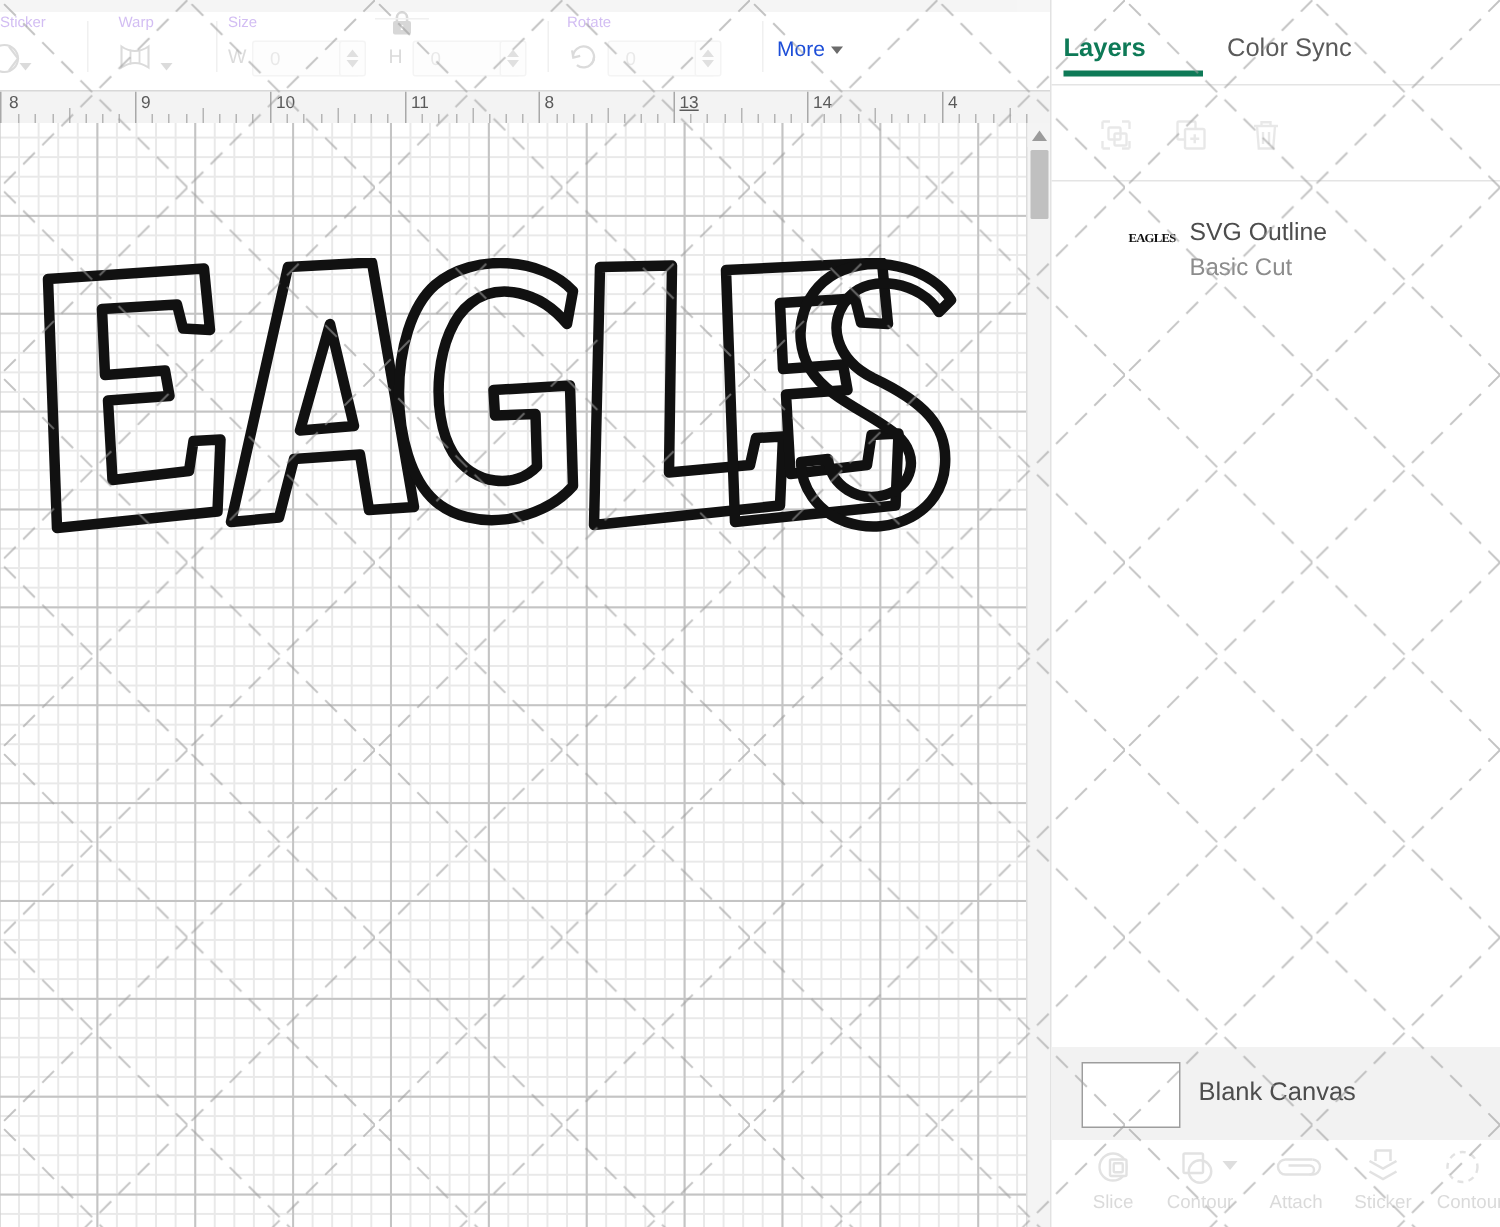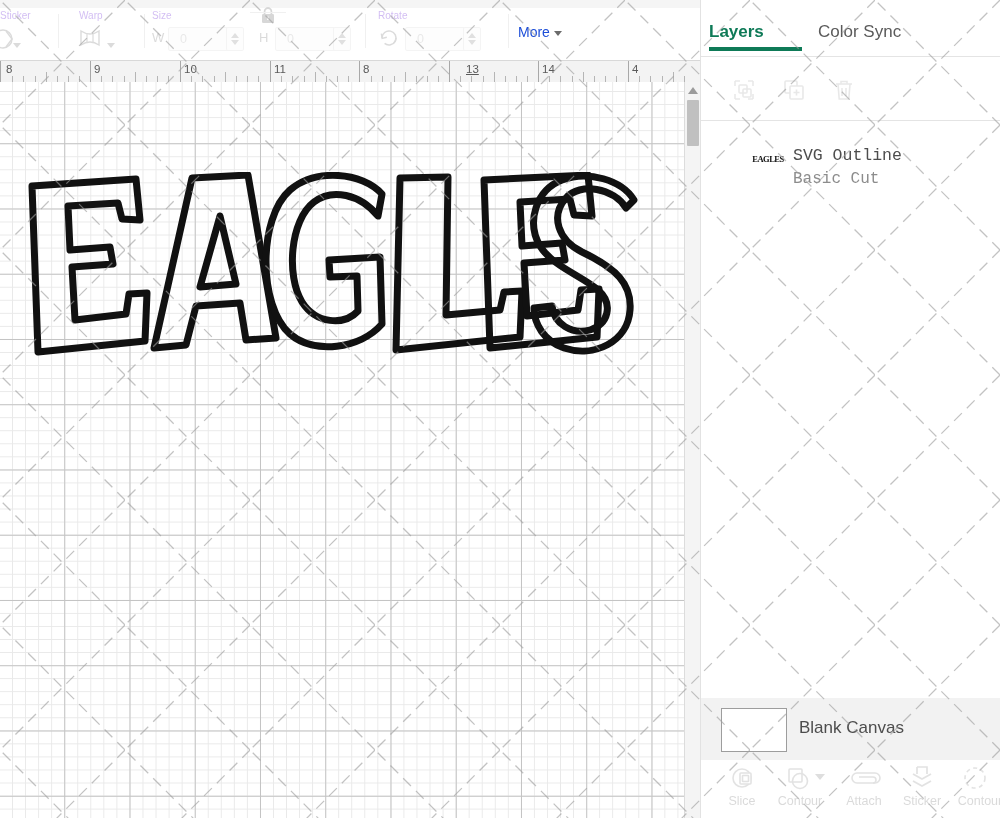--- a/index.html
+++ b/index.html
@@ -258,21 +258,21 @@
     <div class="ruler-major" style="left:359px;"></div>
     <div class="ruler-major" style="left:449px;"></div>
     <div class="ruler-major" style="left:538px;"></div>
     <div class="ruler-major" style="left:628px;"></div>
 
     <div class="ruler-num" style="left:6px;">8</div>
     <div class="ruler-num" style="left:94px;">9</div>
     <div class="ruler-num" style="left:184px;">10</div>
     <div class="ruler-num" style="left:274px;">11</div>
     <div class="ruler-num" style="left:363px;">8</div>
-    <div class="ruler-num" style="left:466px;text-decoration:underline;">13</div>
+    <div class="ruler-num" style="left:453px;text-decoration:underline;">13</div>
     <div class="ruler-num" style="left:542px;">14</div>
     <div class="ruler-num" style="left:632px;">4</div>
 
     <div id="ruler-ticks">
         <div class="ruler-tick" style="left: 12.2px;"></div>
         <div class="ruler-tick" style="left: 23.4px;"></div>
         <div class="ruler-tick" style="left: 34.6px;"></div>
         <div class="ruler-tick mid" style="left: 45.8px;"></div>
         <div class="ruler-tick" style="left: 57px;"></div>
         <div class="ruler-tick" style="left: 68.2px;"></div>
@@ -400,21 +400,21 @@
     </div>
 
     <div class="panel-rule" style="top:120px;"></div>
 
     <div class="layer-row" style="top:134px;">
       <div class="layer-thumb">
         <svg viewBox="0 0 64 24">
           <text x="32" y="18" text-anchor="middle" font-family="'Liberation Serif', serif" font-size="17" font-weight="bold" fill="#111111" transform="scale(1,0.95)" letter-spacing="-1">EAGLES</text>
         </svg>
       </div>
-      <div style="position:absolute;left:0;top:14px;width:300px;height:48px;font-family:Liberation Mono, monospace;">
+      <div style="position:absolute;left:0;top:14px;width:300px;height:48px;">
         <div class="layer-title">SVG Outline</div>
         <div class="layer-sub">Basic Cut</div>
       </div>
     </div>
 
     <div class="canvas-row">
       <div class="canvas-thumb"></div>
       <div class="canvas-label">Blank Canvas</div>
     </div>
 

